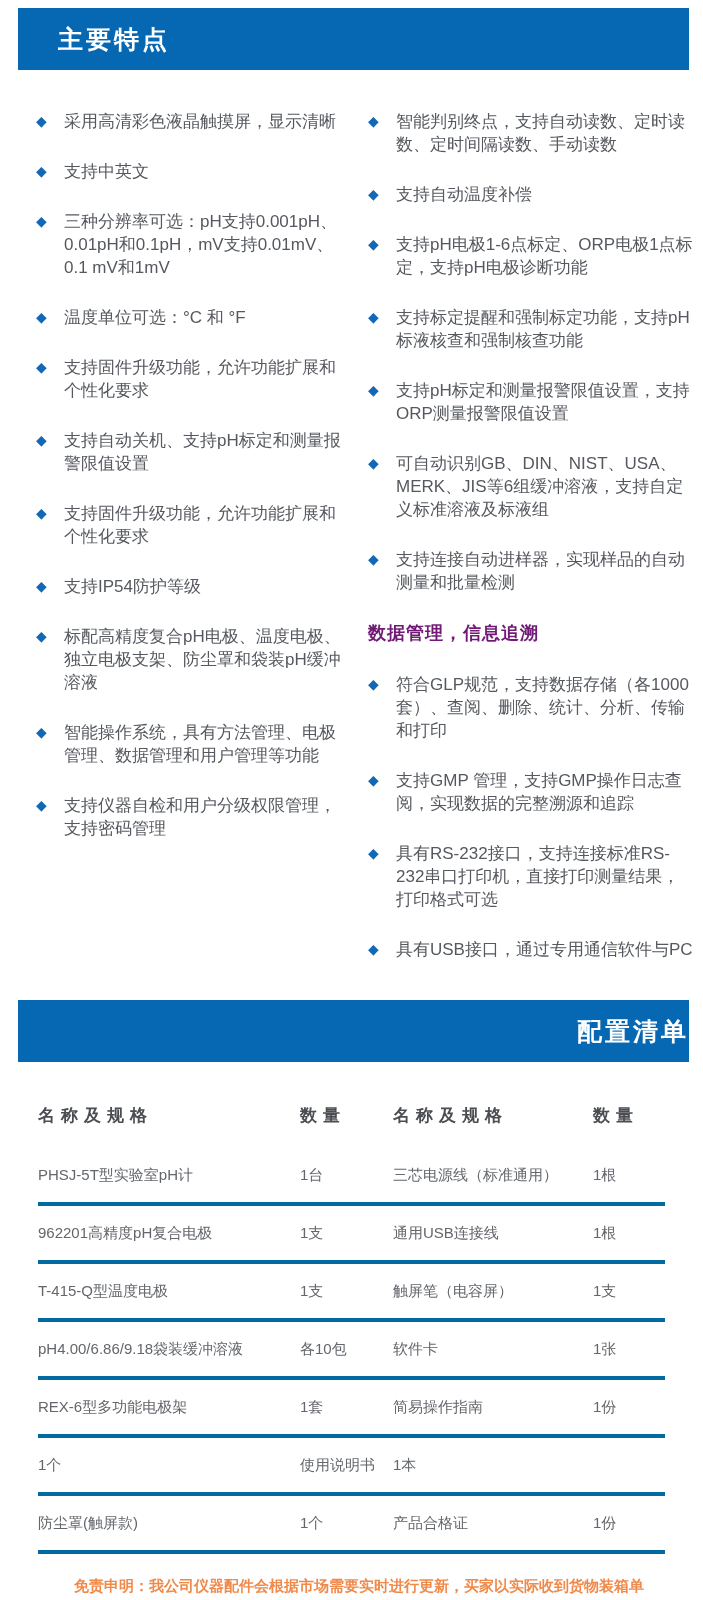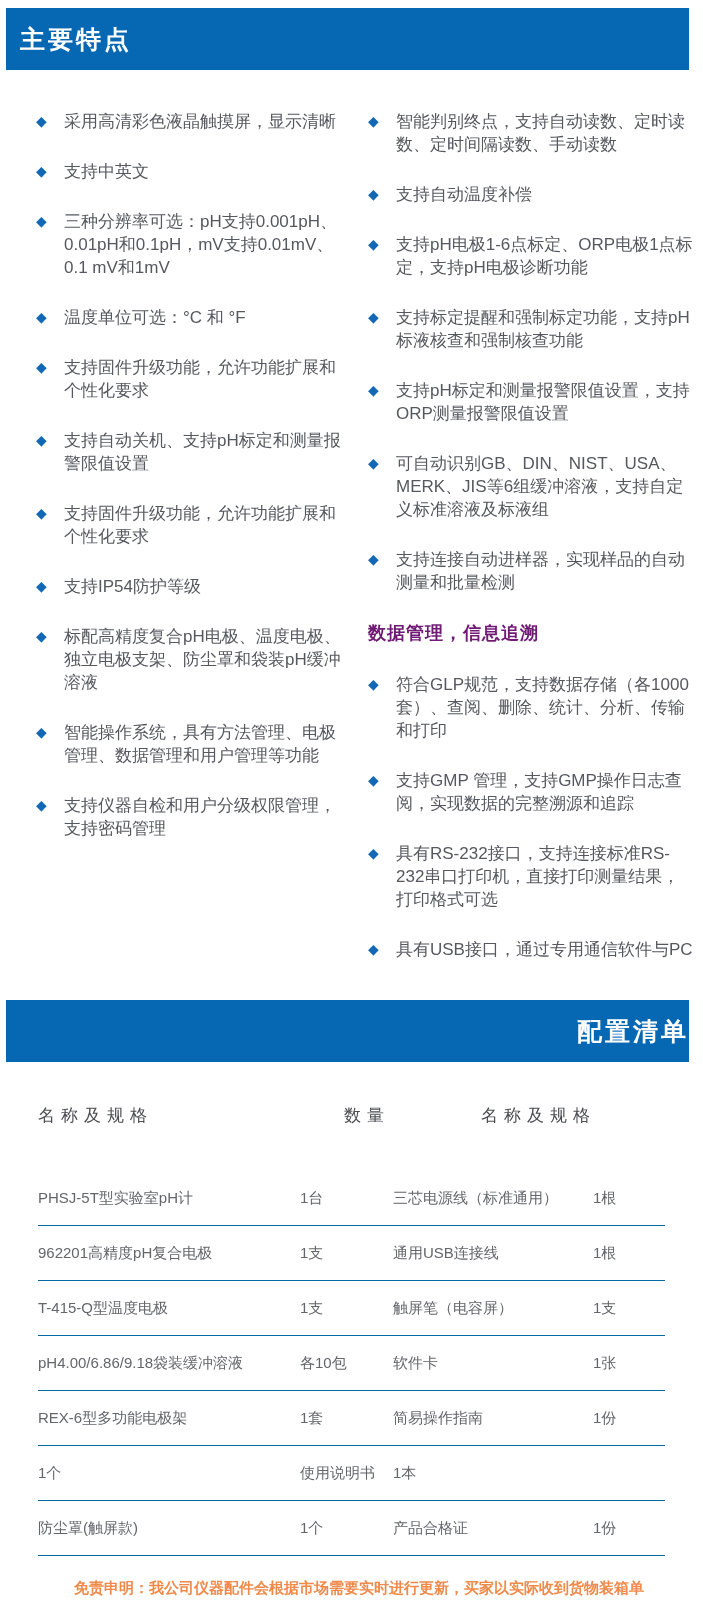--- a/index.html
+++ b/index.html
@@ -5,24 +5,24 @@
   html,body { margin:0; padding:0; }
   body {
     width:703px; height:1600px; overflow:hidden;
     background:#ffffff;
     font-family:"Liberation Sans","DejaVu Sans",sans-serif;
     -webkit-font-smoothing:antialiased;
   }
   
   .bar {
     background:#0667b3;
-    margin:8px 14px 0 6px;
+    margin:8px 14px 0 18px;
     height:62px;
     display:flex; align-items:center;
-    padding-left:14px;
+    padding-left:40px;
   }
   .bar-title {
     color:#ffffff; font-size:25px; font-weight:700; letter-spacing:3px;
   }
   .bar.second { margin-top:38px;justify-content:flex-end; }
 
   
   .features {
     box-sizing:border-box;
     height:892px;
@@ -45,29 +45,29 @@
     font-size:18px; font-weight:700; color:#701a75;
     letter-spacing:1px;
     margin:4px 0 28px 0;
   }
 
   
   .tbl-head {
     margin:42px 38px 0 38px;
     display:grid;
     grid-template-columns:262px 93px 200px 1fr;
-    color:#4a4d52; font-size:17px; letter-spacing:6px; font-weight:400;gap:44px;
+    color:#4a4d52; font-size:17px; letter-spacing:6px; font-weight:700;
   }
   .tbl-body { margin:21px 38px 0 38px; }
   .trow {
     display:grid;
     grid-template-columns:262px 93px 200px 1fr;
     align-items:center;
     height:54px;
-    border-bottom:1px solid #0369a1;
+    border-bottom:4px solid #0369a1;
     color:#63666b; font-size:15px;
   }
   .cell { padding-right:8px; }
 
   
   .disclaimer {
     margin:18px 58px 0 74px;
     color:#f08a4b; font-size:15px; font-weight:700;
     line-height:28px;
   }

